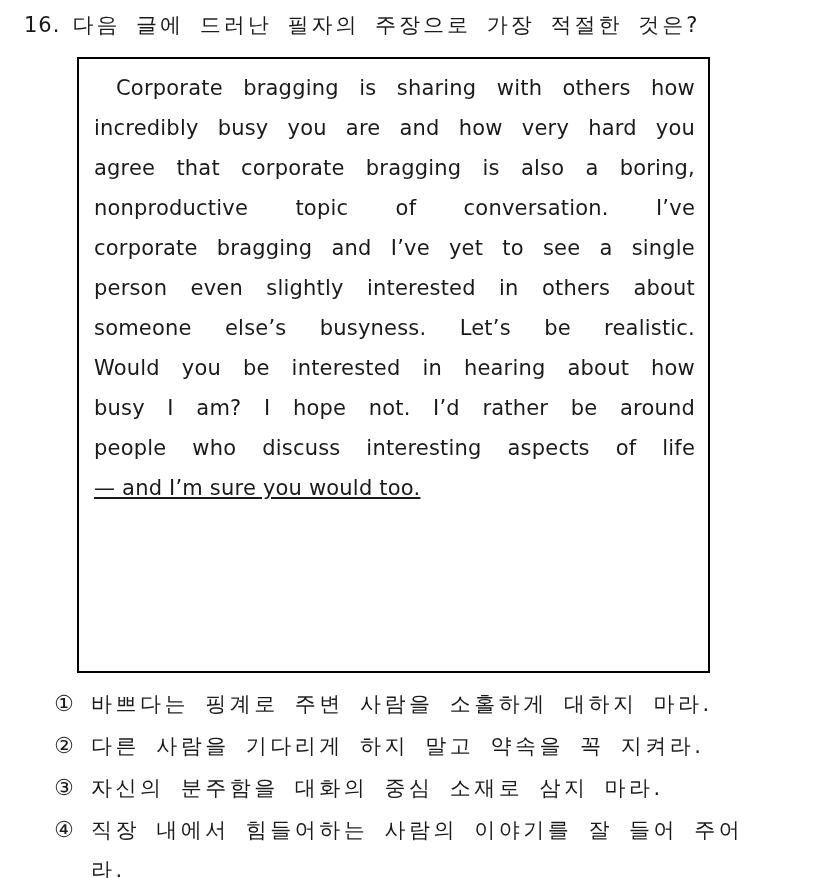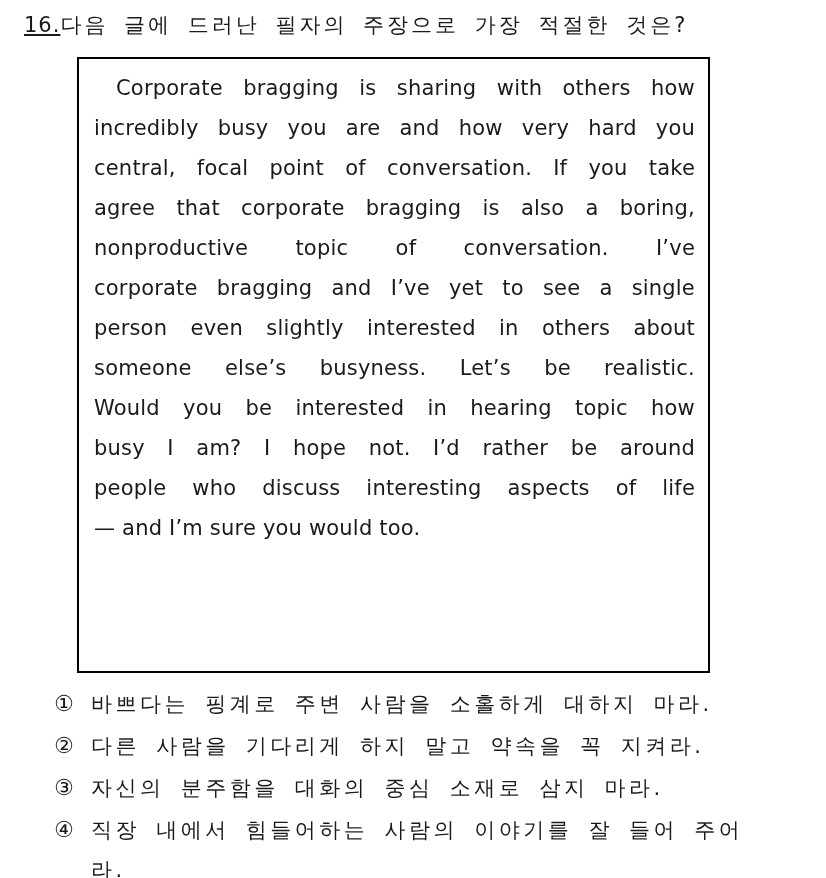--- a/index.html
+++ b/index.html
@@ -21,22 +21,22 @@
     position: absolute;
     left: 24px;
     top: 10px;
     display: flex;
     align-items: baseline;
     font-size: 21px;
     line-height: 30px;
     white-space: nowrap;
   }
   .question-number {
+    margin-right: 12px;
     letter-spacing: 1px;
-    text-decoration: underline;
   }
   .question-text {
     letter-spacing: 3px;
     word-spacing: 6px;
   }
 
   
   .passage-box {
     position: absolute;
     left: 77px;
@@ -54,20 +54,21 @@
     text-align: justify;
     text-align-last: justify;
     text-justify: inter-word;
     letter-spacing: 0.2px;
   }
   .passage-line.first {
     text-indent: 22px;
   }
   .passage-line.last {
     text-align-last: left;
+    text-decoration: underline;
   }
 
   
   .choices {
     position: absolute;
     left: 54px;
     top: 684px;
     width: 718px;
   }
   .choice-row {
@@ -92,27 +93,26 @@
 <body>
 
 <div class="question-header">
   <span class="question-number">16.</span>
   <span class="question-text">다음 글에 드러난 필자의 주장으로 가장 적절한 것은?</span>
 </div>
 
 <div class="passage-box" id="passage-box">
     <div class="passage-line first">Corporate bragging is sharing with others how</div>
     <div class="passage-line">incredibly busy you are and how very hard you</div>
-    <div class="passage-line">central, focal point of conversation. If you take</div>
     <div class="passage-line">agree that corporate bragging is also a boring,</div>
     <div class="passage-line">nonproductive topic of conversation. I’ve</div>
     <div class="passage-line">corporate bragging and I’ve yet to see a single</div>
     <div class="passage-line">person even slightly interested in others about</div>
     <div class="passage-line">someone else’s busyness. Let’s be realistic.</div>
-    <div class="passage-line">Would you be interested in hearing topic how</div>
+    <div class="passage-line">Would you be interested in hearing about how</div>
     <div class="passage-line">busy I am? I hope not. I’d rather be around</div>
     <div class="passage-line">people who discuss interesting aspects of life</div>
     <div class="passage-line last">— and I’m sure you would too.</div>
   </div>
 
 <div class="choices" id="choices">
     <div class="choice-row">
       <span class="choice-number">①</span>
       <span class="choice-text">바쁘다는 핑계로 주변 사람을 소홀하게 대하지 마라.</span>
     </div>

